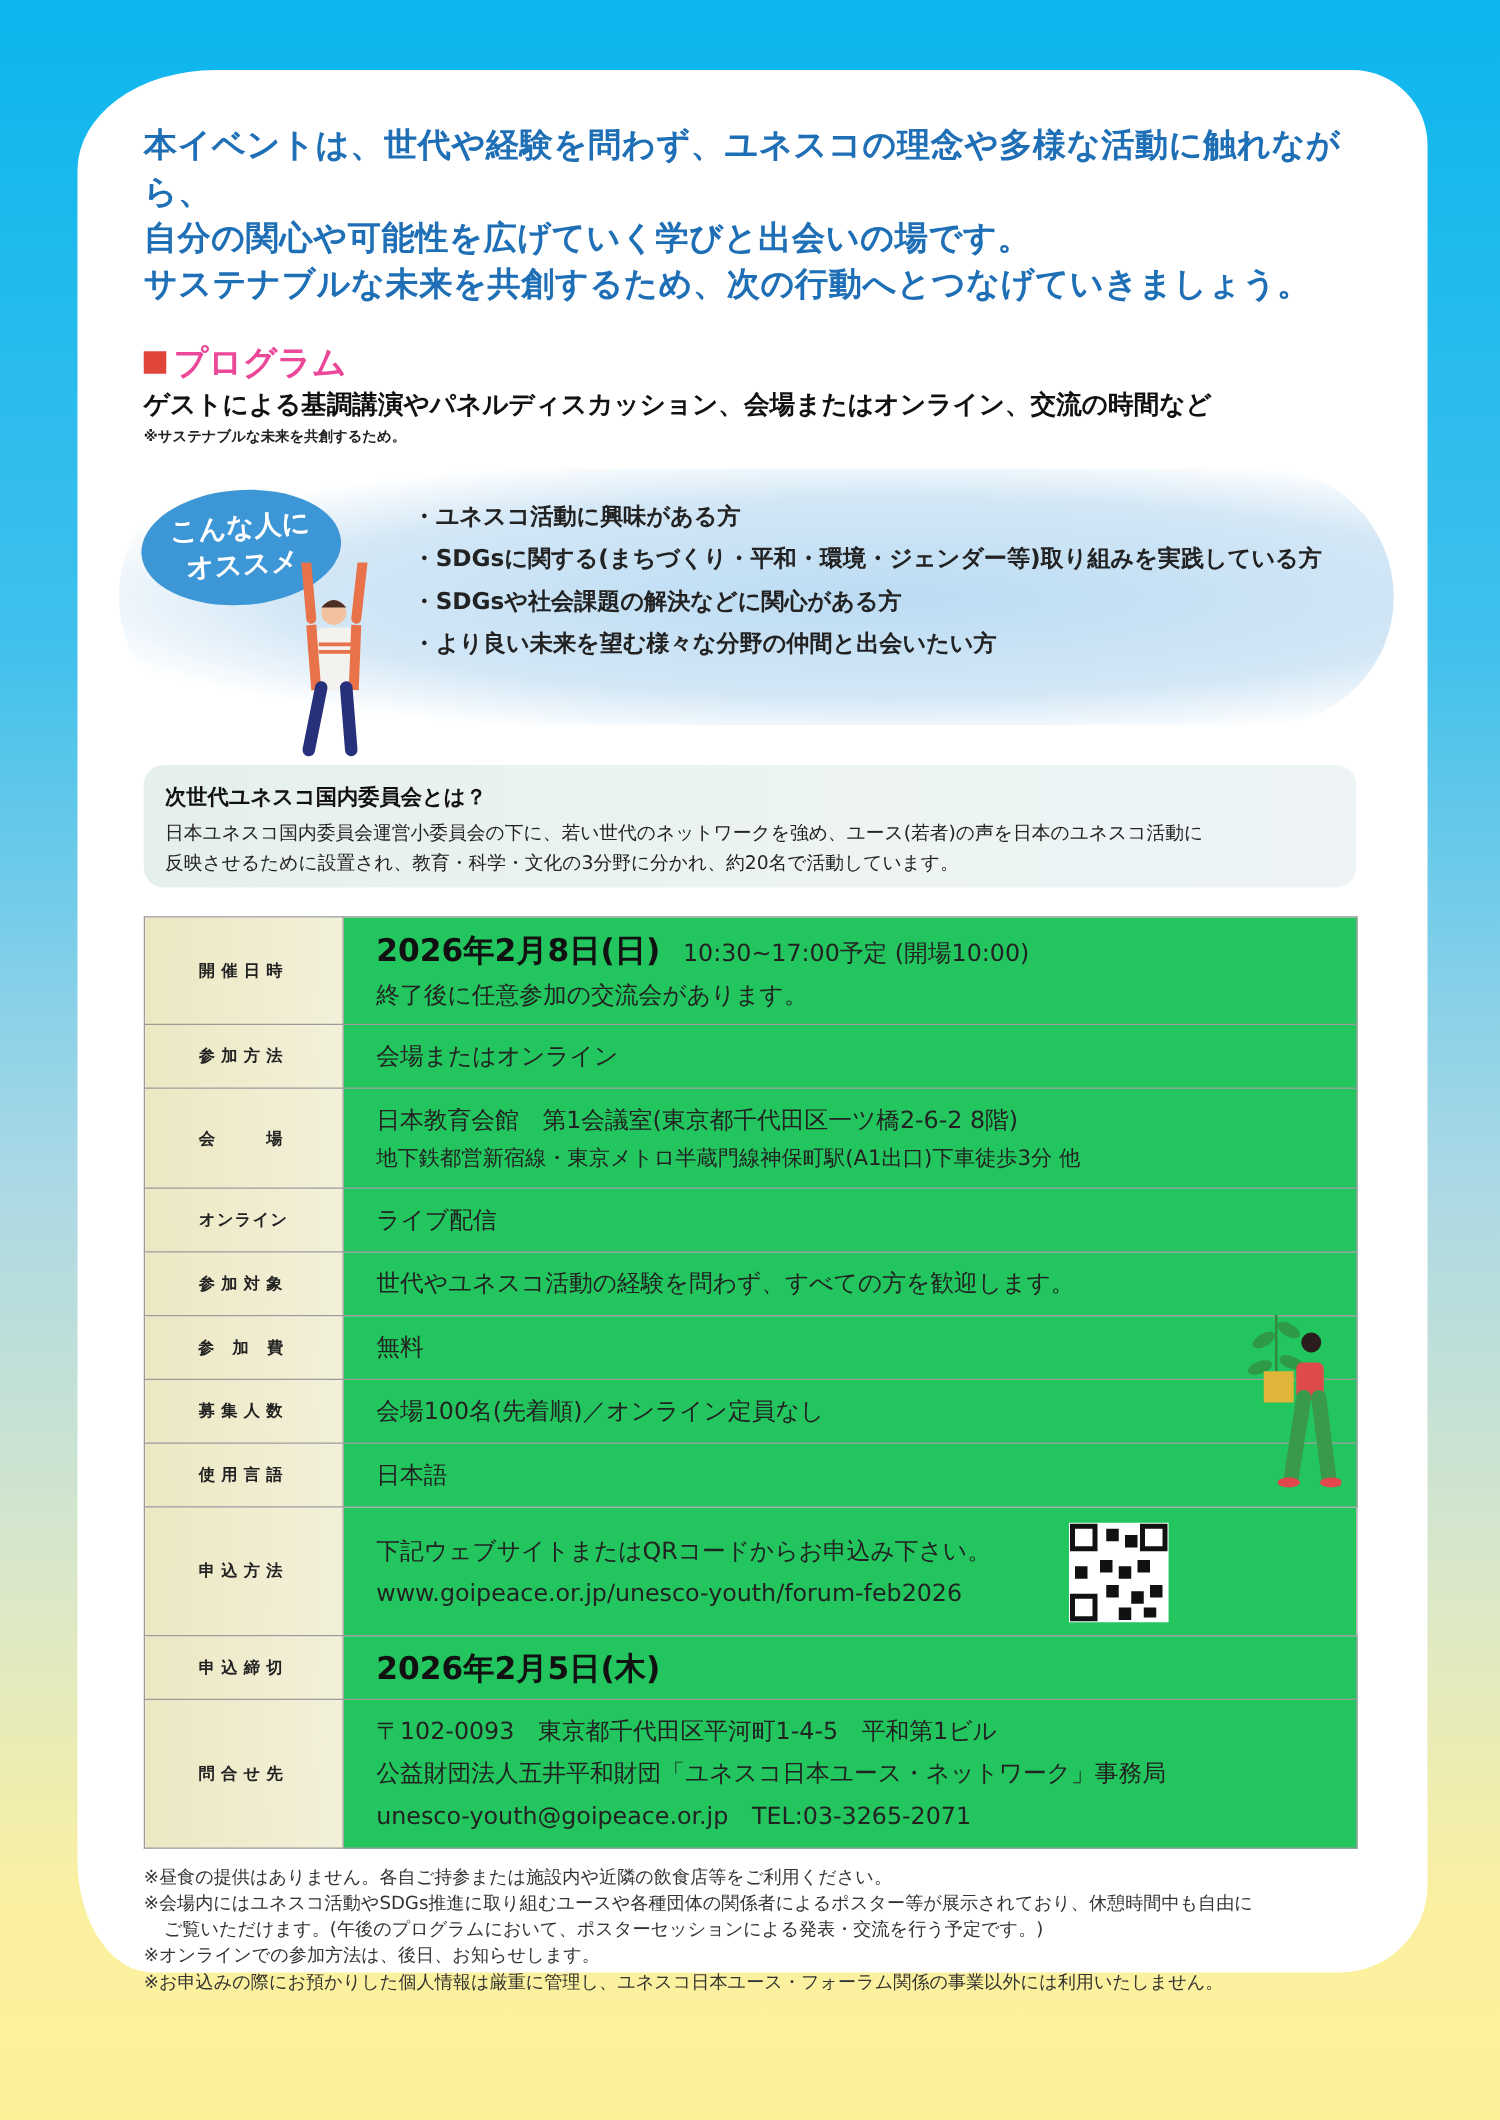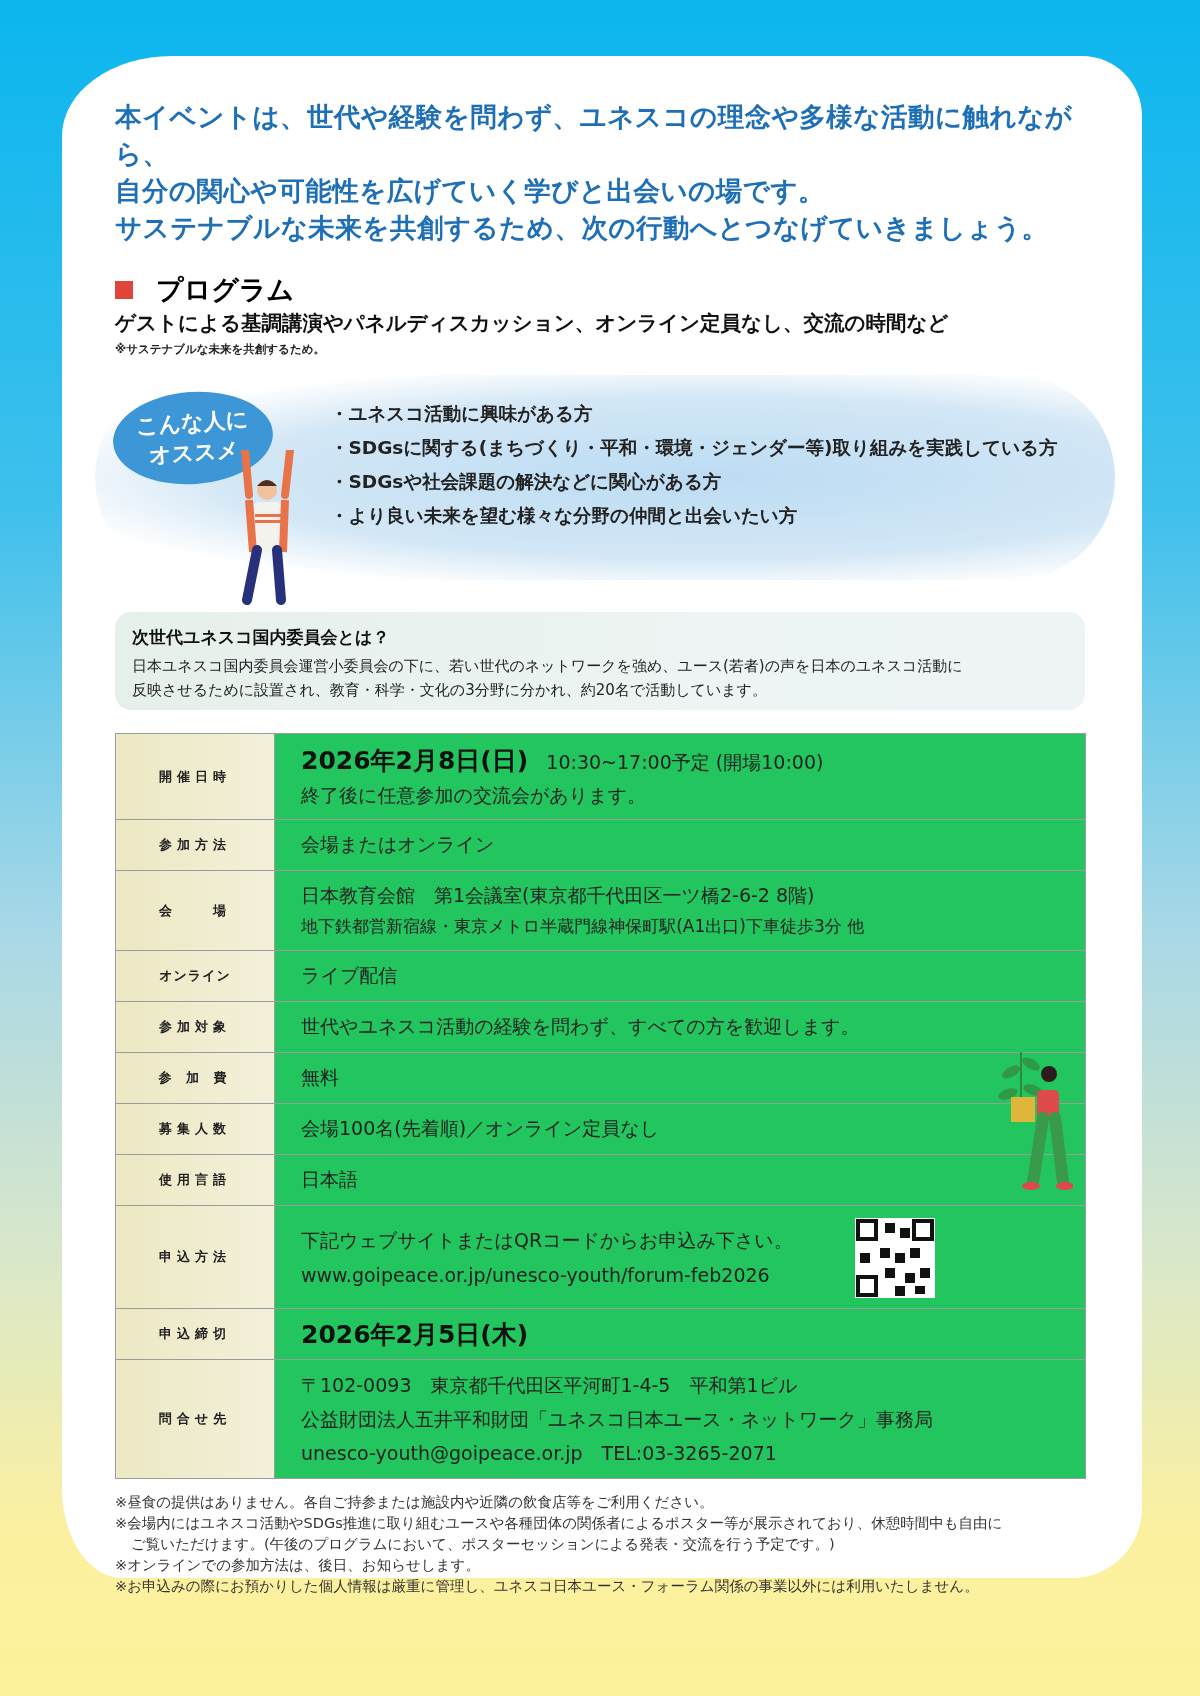--- a/index.html
+++ b/index.html
@@ -9,21 +9,21 @@
     background: linear-gradient(180deg, #0bb6ee 0%, #3fc0ec 30%, #a9d8e6 55%, #dbe8c8 75%, #fbf0a0 90%, #fdf29a 100%);
   }
   .panel {
     position:absolute; left:62px; top:56px; width:1080px; height:1522px;
     background:#fff; border-radius:110px 60px 70px 60px / 80px 60px 70px 90px;
   }
   .intro {
     position:absolute; left:115px; top:98px; width:980px;
     color:#1e6fb5; font-weight:bold; font-size:26.5px; line-height:37px; letter-spacing:0.5px;
   }
-  .prog-title { position:absolute; left:115px; top:272px; font-size:27px; font-weight:bold; color:#000000; display:flex; align-items:center;gap:17px; }
+  .prog-title { position:absolute; left:115px; top:272px; font-size:27px; font-weight:bold; color:#ec4899; display:flex; align-items:center; }
   .prog-title .sq { width:18px; height:18px; background:#e0453a; margin-right:6px; display:inline-block; }
   .prog-desc { position:absolute; left:115px; top:309px; font-size:20.5px; font-weight:bold; color:#111; }
   .prog-note { position:absolute; left:115px; top:342px; font-size:11.5px; font-weight:bold; color:#222; }
 
   .recommend-bg {
     position:absolute; left:95px; top:375px; width:1020px; height:205px;
     background: radial-gradient(ellipse at 60% 50%, #bcdcf3 0%, #d3e7f6 55%, rgba(230,241,250,0) 80%);
     border-radius:120px;
   }
   .bubble {
@@ -69,21 +69,21 @@
 <div class="intro">
   <div>本イベントは、世代や経験を問わず、ユネスコの理念や多様な活動に触れながら、</div>
   <div>自分の関心や可能性を広げていく学びと出会いの場です。</div>
   <div>サステナブルな未来を共創するため、次の行動へとつなげていきましょう。</div>
 </div>
 
 <div class="prog-title">
   <span class="sq"></span>
   <span>プログラム</span>
 </div>
-<div class="prog-desc">ゲストによる基調講演やパネルディスカッション、オンライン定員なし、交流の時間など</div>
+<div class="prog-desc">ゲストによる基調講演やパネルディスカッション、会場またはオンライン、交流の時間など</div>
 <div class="prog-note">※サステナブルな未来を共創するため。</div>
 
 <div class="recommend-bg"></div>
 <div class="bubble">
   <div>こんな人に</div>
   <div>オススメ</div>
 </div>
 <svg class="person" width="70" height="160" viewBox="0 0 70 160">
   <path d="M10 0 L14 45" stroke="#e8734a" stroke-width="8" stroke-linecap="round"></path>
   <path d="M55 0 L50 45" stroke="#e8734a" stroke-width="8" stroke-linecap="round"></path>

